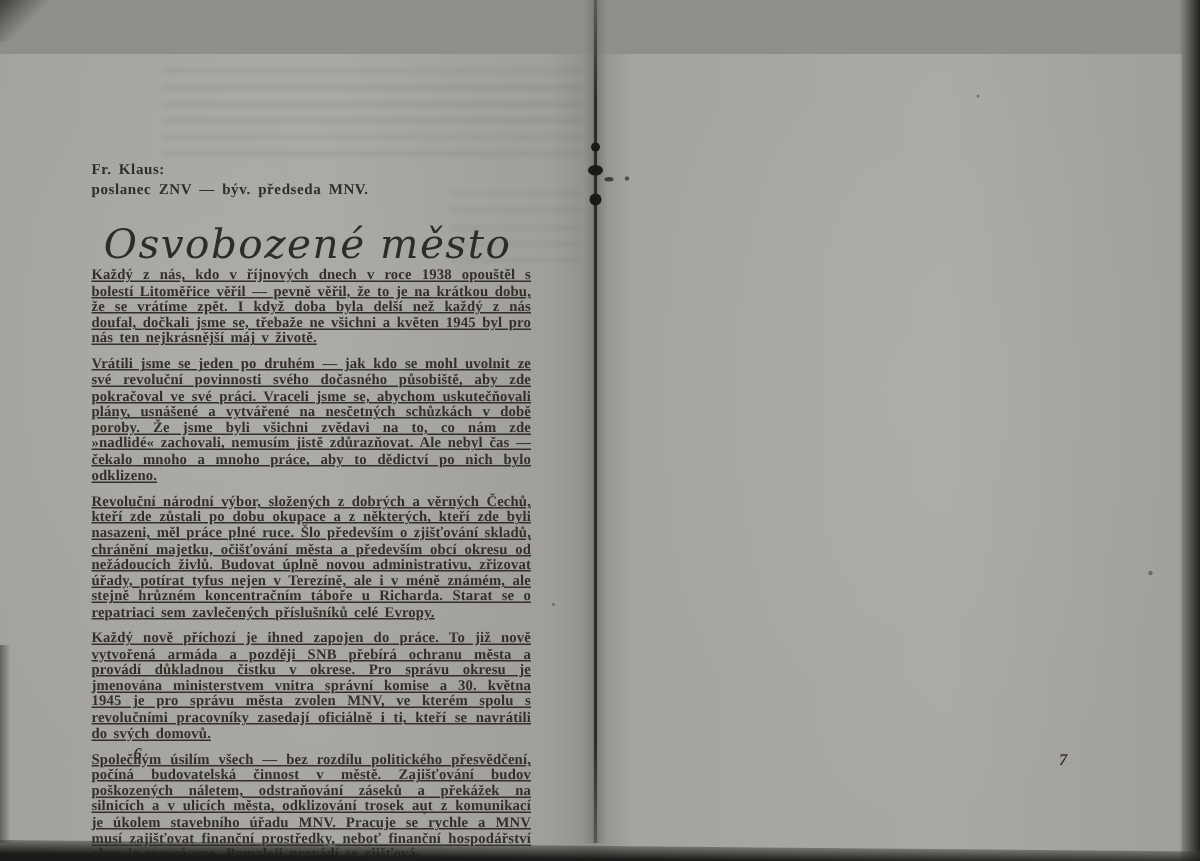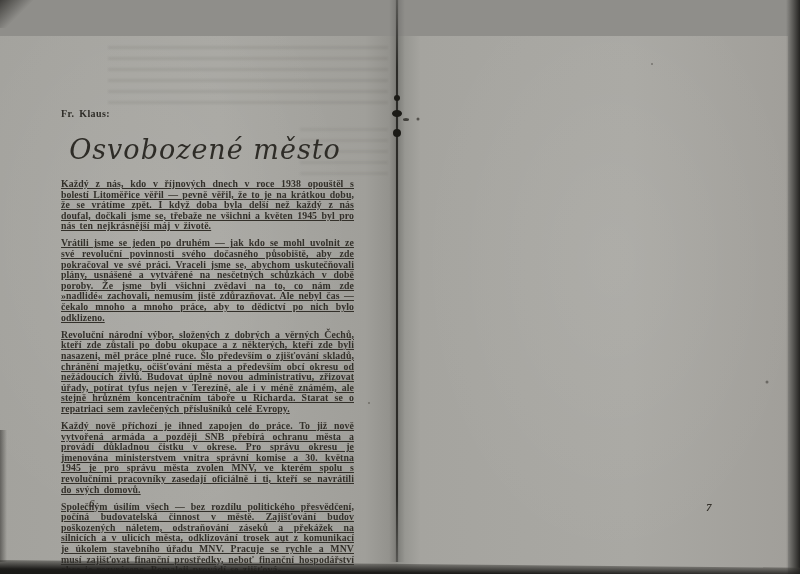--- a/index.html
+++ b/index.html
@@ -22,21 +22,21 @@
       radial-gradient(ellipse at 55% 40%, rgba(255,255,255,0.06), rgba(0,0,0,0) 65%),
       linear-gradient(to right, #90908b 0%, #a5a49f 6%, #a9a8a3 60%, #a19f9a 100%);
   }
   
   .byline{
     position:absolute;left:61px;top:71px;width:300px;
     font-size:10px;font-weight:bold;color:#2f2d28;
     letter-spacing:0.4px;line-height:13px;word-spacing:2px;
   }
   .title{
-    position:absolute;left:55px;top:98px;width:300px;margin:0;
+    position:absolute;left:55px;top:112px;width:300px;margin:0;
     text-align:center;font-family:"DejaVu Serif","Liberation Serif",serif;
     font-style:italic;font-weight:normal;font-size:27px;color:#2e2c27;
     letter-spacing:1px;
   }
   .body-text{
     position:absolute;
     font-size:9.8px;line-height:10.6px;font-weight:bold;color:#33302a;
     text-align:justify;letter-spacing:0.1px;word-spacing:1.6px;
   }
   .body-text p{margin:0 0 6.5px 0;text-decoration:underline;}
@@ -107,20 +107,21 @@
 <body>
 
 <div class="scene">
 
   <div class="page page-left">
     <div class="ghost"></div>
     <div class="ghost ghost-b"></div>
 
     <div class="byline">
       <div>Fr. Klaus:</div>
+      <div>poslanec ZNV — býv. předseda MNV.</div>
     </div>
 
     <h1 class="title">Osvobozené město</h1>
 
     <div class="body-text left-body">
       <p>Každý z nás, kdo v říjnových dnech v roce 1938 opouštěl s bolestí Litoměřice věřil — pevně věřil, že to je na krátkou dobu, že se vrátíme zpět. I když doba byla delší než každý z nás doufal, dočkali jsme se, třebaže ne všichni a květen 1945 byl pro nás ten nejkrásnější máj v životě.</p>
       <p>Vrátili jsme se jeden po druhém — jak kdo se mohl uvolnit ze své revoluční povinnosti svého dočasného působiště, aby zde pokračoval ve své práci. Vraceli jsme se, abychom uskutečňovali plány, usnášené a vytvářené na nesčetných schůzkách v době poroby. Že jsme byli všichni zvědavi na to, co nám zde »nadlidé« zachovali, nemusím jistě zdůrazňovat. Ale nebyl čas — čekalo mnoho a mnoho práce, aby to dědictví po nich bylo odklizeno.</p>
       <p>Revoluční národní výbor, složených z dobrých a věrných Čechů, kteří zde zůstali po dobu okupace a z některých, kteří zde byli nasazeni, měl práce plné ruce. Šlo především o zjišťování skladů, chránění majetku, očišťování města a především obcí okresu od nežádoucích živlů. Budovat úplně novou administrativu, zřizovat úřady, potírat tyfus nejen v Terezíně, ale i v méně známém, ale stejně hrůzném koncentračním táboře u Richarda. Starat se o repatriaci sem zavlečených příslušníků celé Evropy.</p>
       <p>Každý nově příchozí je ihned zapojen do práce. To již nově vytvořená armáda a později SNB přebírá ochranu města a provádí důkladnou čistku v okrese. Pro správu okresu je jmenována ministerstvem vnitra správní komise a 30. května 1945 je pro správu města zvolen MNV, ve kterém spolu s revolučními pracovníky zasedají oficiálně i ti, kteří se navrátili do svých domovů.</p>
       <p>Společným úsilím všech — bez rozdílu politického přesvědčení, počíná budovatelská činnost v městě. Zajišťování budov poškozených náletem, odstraňování záseků a překážek na silnicích a v ulicích města, odklizování trosek aut z komunikací je úkolem stavebního úřadu MNV. Pracuje se rychle a MNV musí zajišťovat finanční prostředky, neboť finanční hospodářství obce je rozvráceno. Pomaleji provádí se zjišťová-</p>

